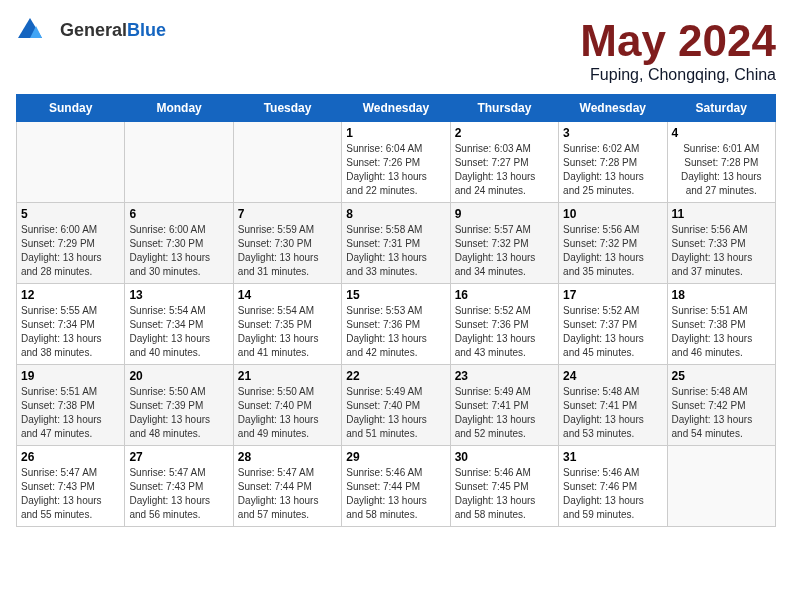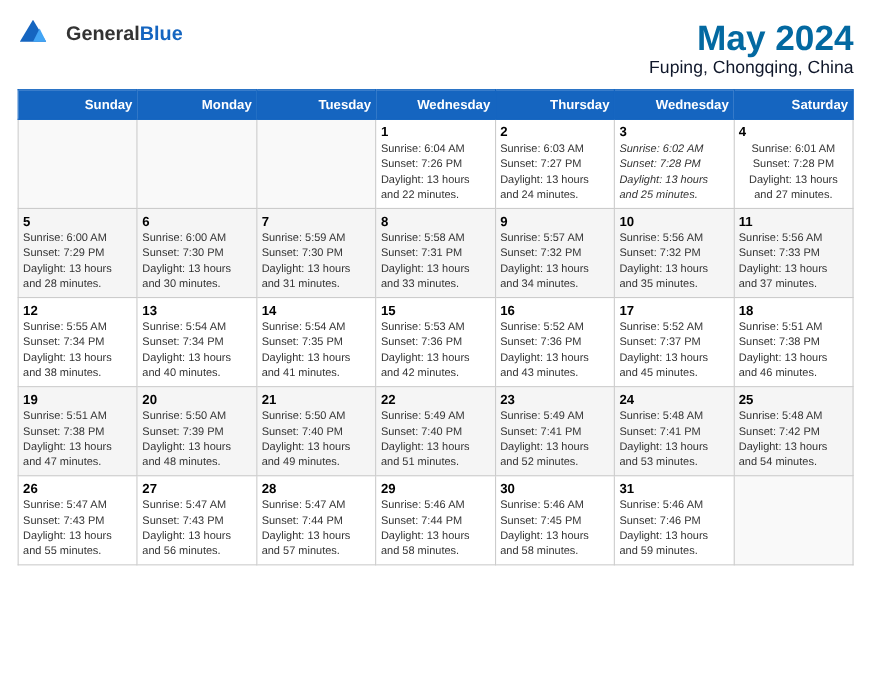--- a/index.html
+++ b/index.html
@@ -21,32 +21,32 @@
       align-items: center;
       gap: 16px;
     }
     .logo-text-general { font-size: 18px; font-weight: bold; color: #333; }
     .logo-text-blue { font-size: 18px; font-weight: bold; color: #1565C0; }
     .logo-icon {
       width: 28px;
       height: 28px;
     }
     .title-block { text-align: right; }
-    .month-title { font-size: 32px; font-weight: bold; color: #0369a1; }
+    .month-title { font-size: 44px; font-weight: bold; color: #7f1d1d; }
     .location { font-size: 16px; color: #0f172a; }
     table {
       width: 100%;
       border-collapse: collapse;
       font-size: 11px;
     }
     th {
       background: #1565C0;
       color: #fff;
       padding: 6px 4px;
-      text-align: right;
+      text-align: center;
       font-size: 12px;
       font-weight: bold;
       border: 1px solid #1565C0;
     }
     td {
       border: 1px solid #ccc;
       vertical-align: top;
       padding: 4px;
       width: calc(100% / 7);
       min-height: 80px;
@@ -112,21 +112,21 @@
         </td>
         <td>
           <span class="day-number">2</span>
           <div class="day-info" style="white-space: pre-line;">Sunrise: 6:03 AM
 Sunset: 7:27 PM
 Daylight: 13 hours
 and 24 minutes.</div>
         </td>
         <td>
           <span class="day-number">3</span>
-          <div class="day-info" style="white-space: pre-line; font-style: italic;">Sunrise: 6:02 AM
+          <div class="day-info" style="white-space: pre-line;">Sunrise: 6:02 AM
 Sunset: 7:28 PM
 Daylight: 13 hours
 and 25 minutes.</div>
         </td>
         <td>
           <span class="day-number">4</span>
           <div class="day-info" style="white-space: pre-line; text-align: center;">Sunrise: 6:01 AM
 Sunset: 7:28 PM
 Daylight: 13 hours
 and 27 minutes.</div>

